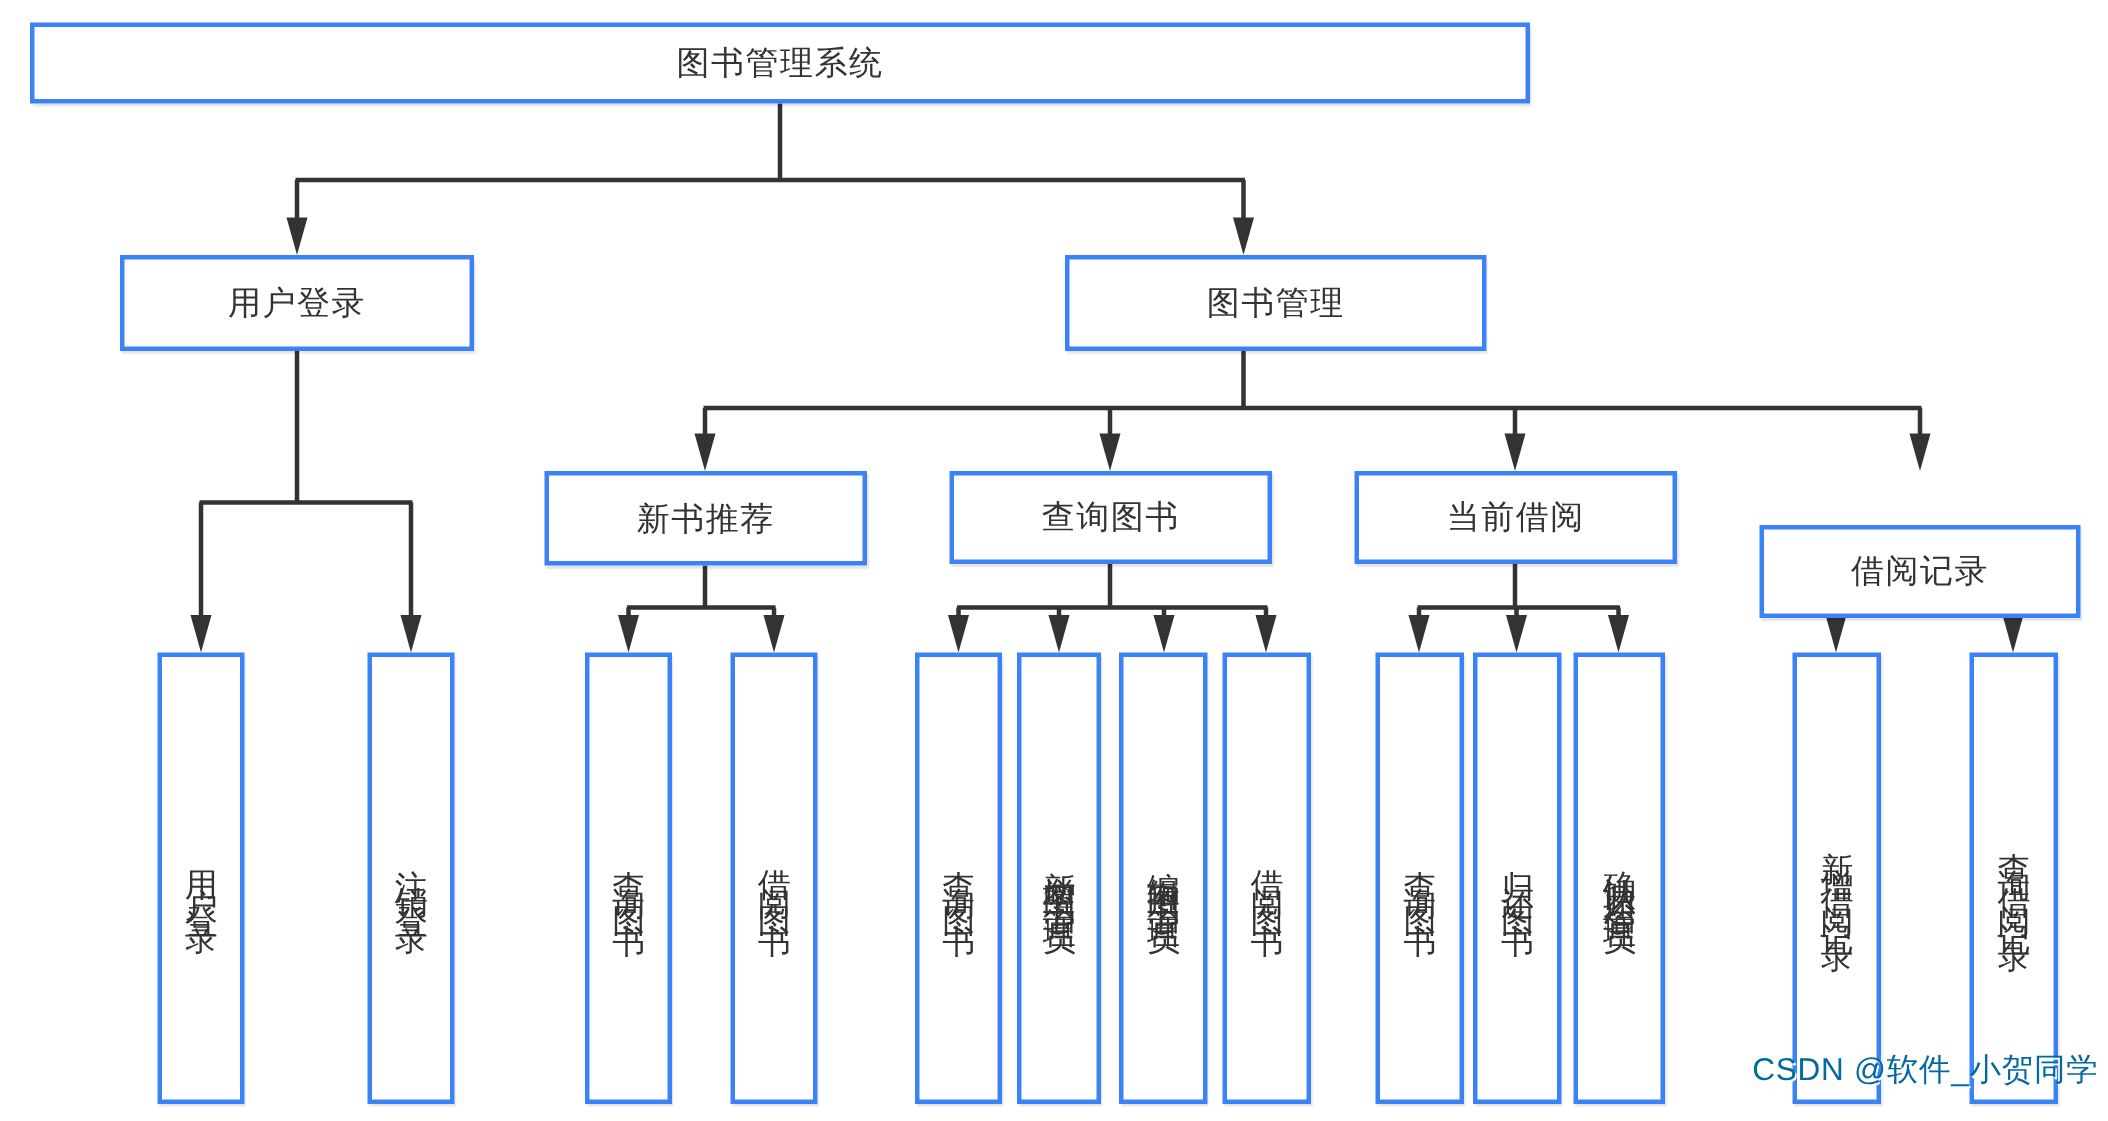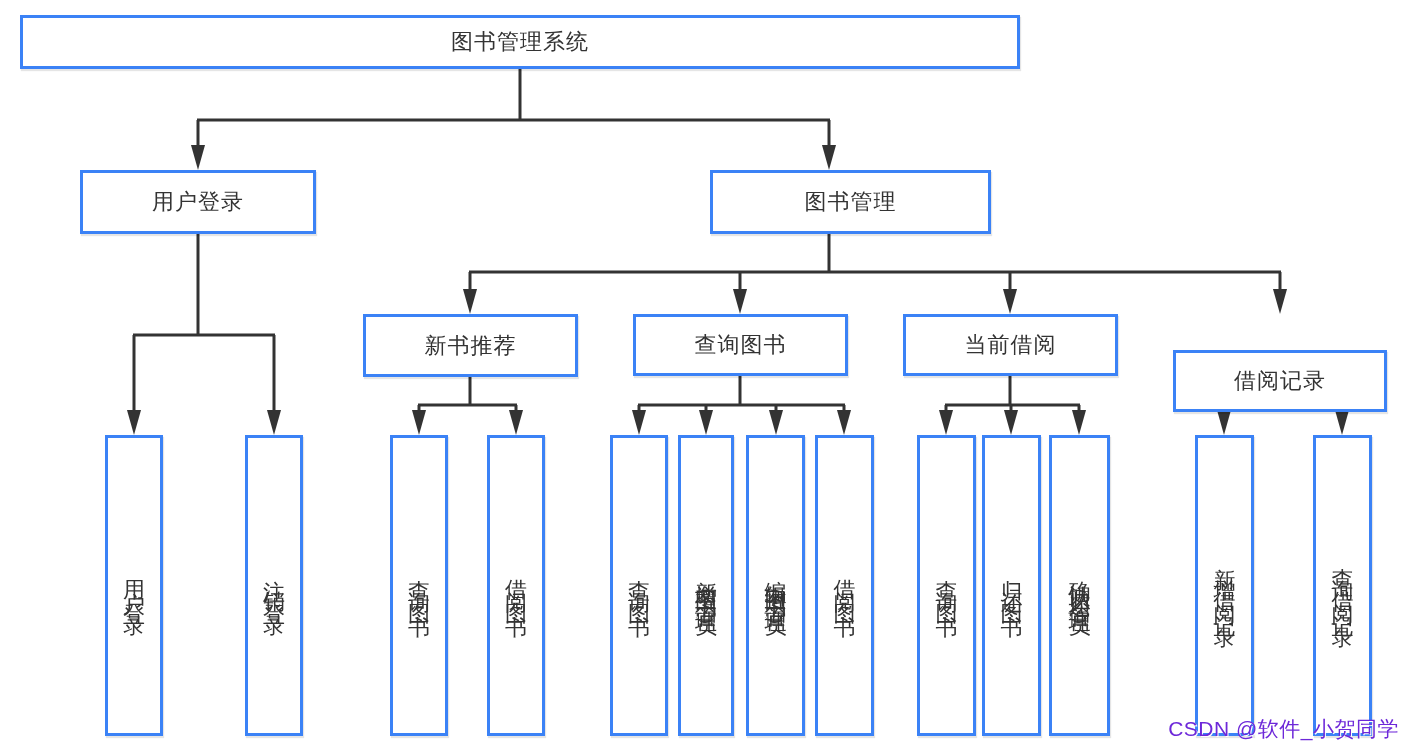--- a/index.html
+++ b/index.html
@@ -30,24 +30,24 @@
     writing-mode:vertical-rl;
     text-orientation:mixed;
     font-size:22px;
     letter-spacing:12px;
     line-height:1.1;
     white-space:nowrap;
   }
   .vbox.dense span{letter-spacing:5px;}
   #watermark{
     position:absolute;
-    right:6px;bottom:4px;
+    right:6px;bottom:20px;
     z-index:5;
     font-size:21px;
-    color:#6d28d9;
+    color:#0369a1;
     letter-spacing:0.5px;
     text-shadow:1px 1px 0 #ffffff;
     white-space:nowrap;
   }
 </style>
 </head>
 <body>
 
 <div id="canvas">
 

